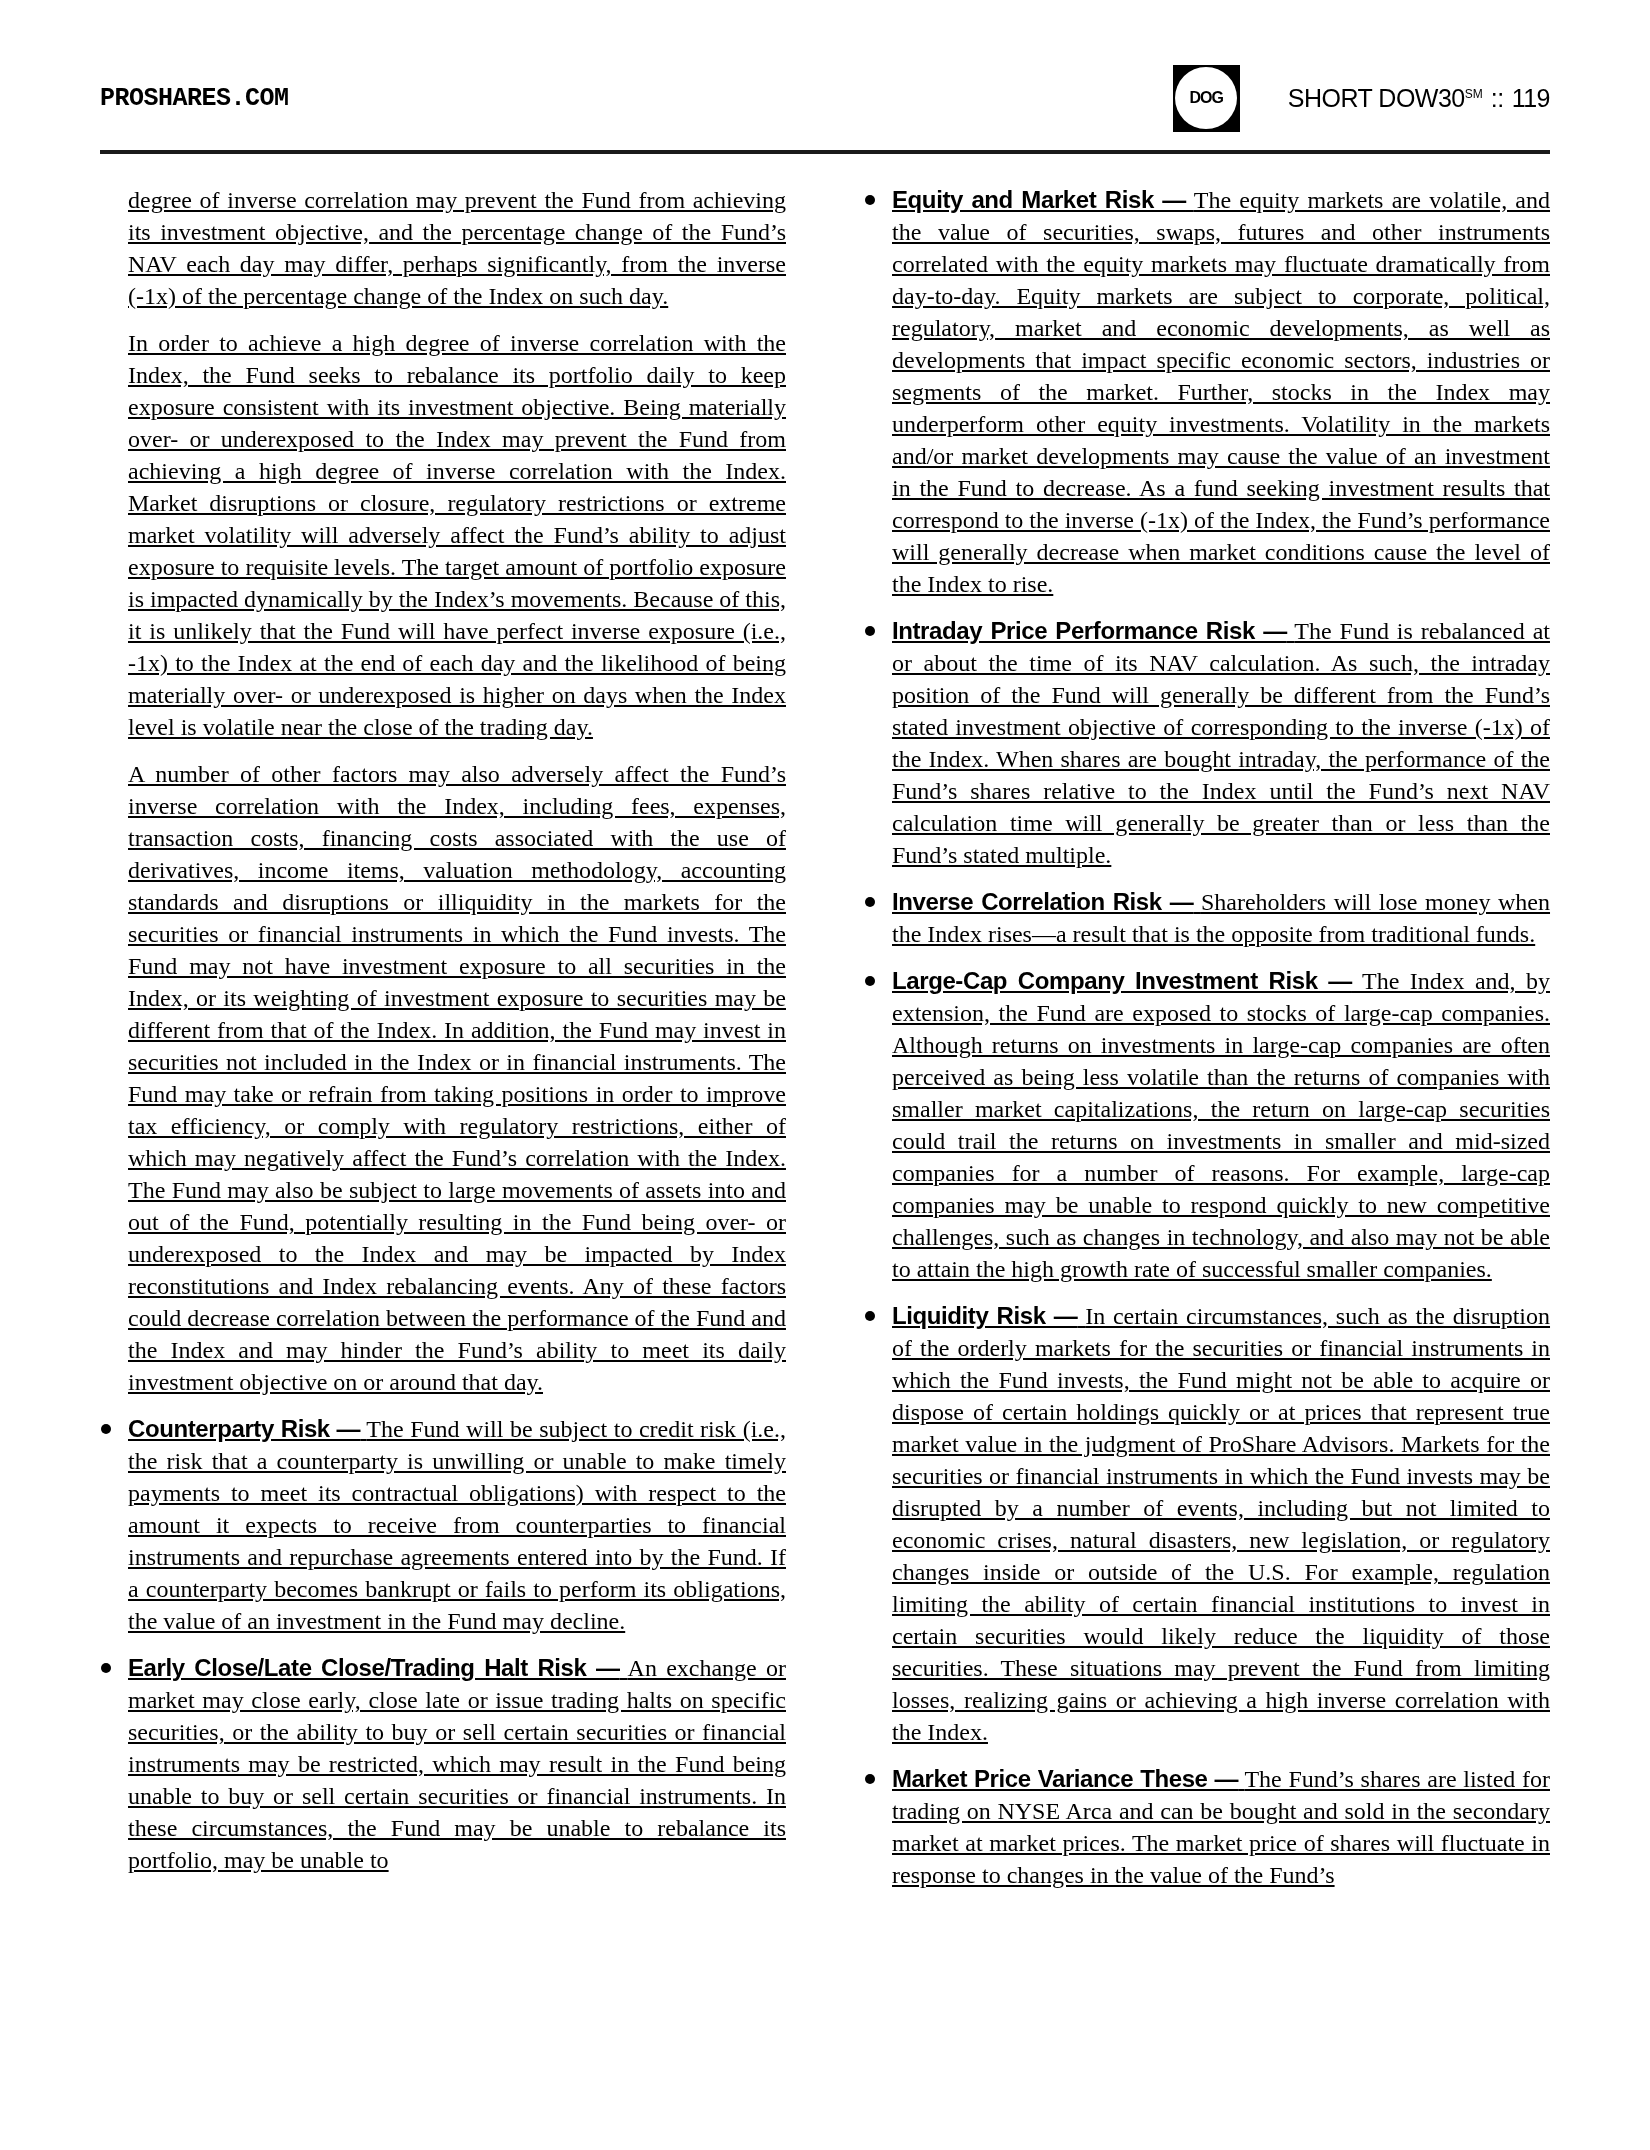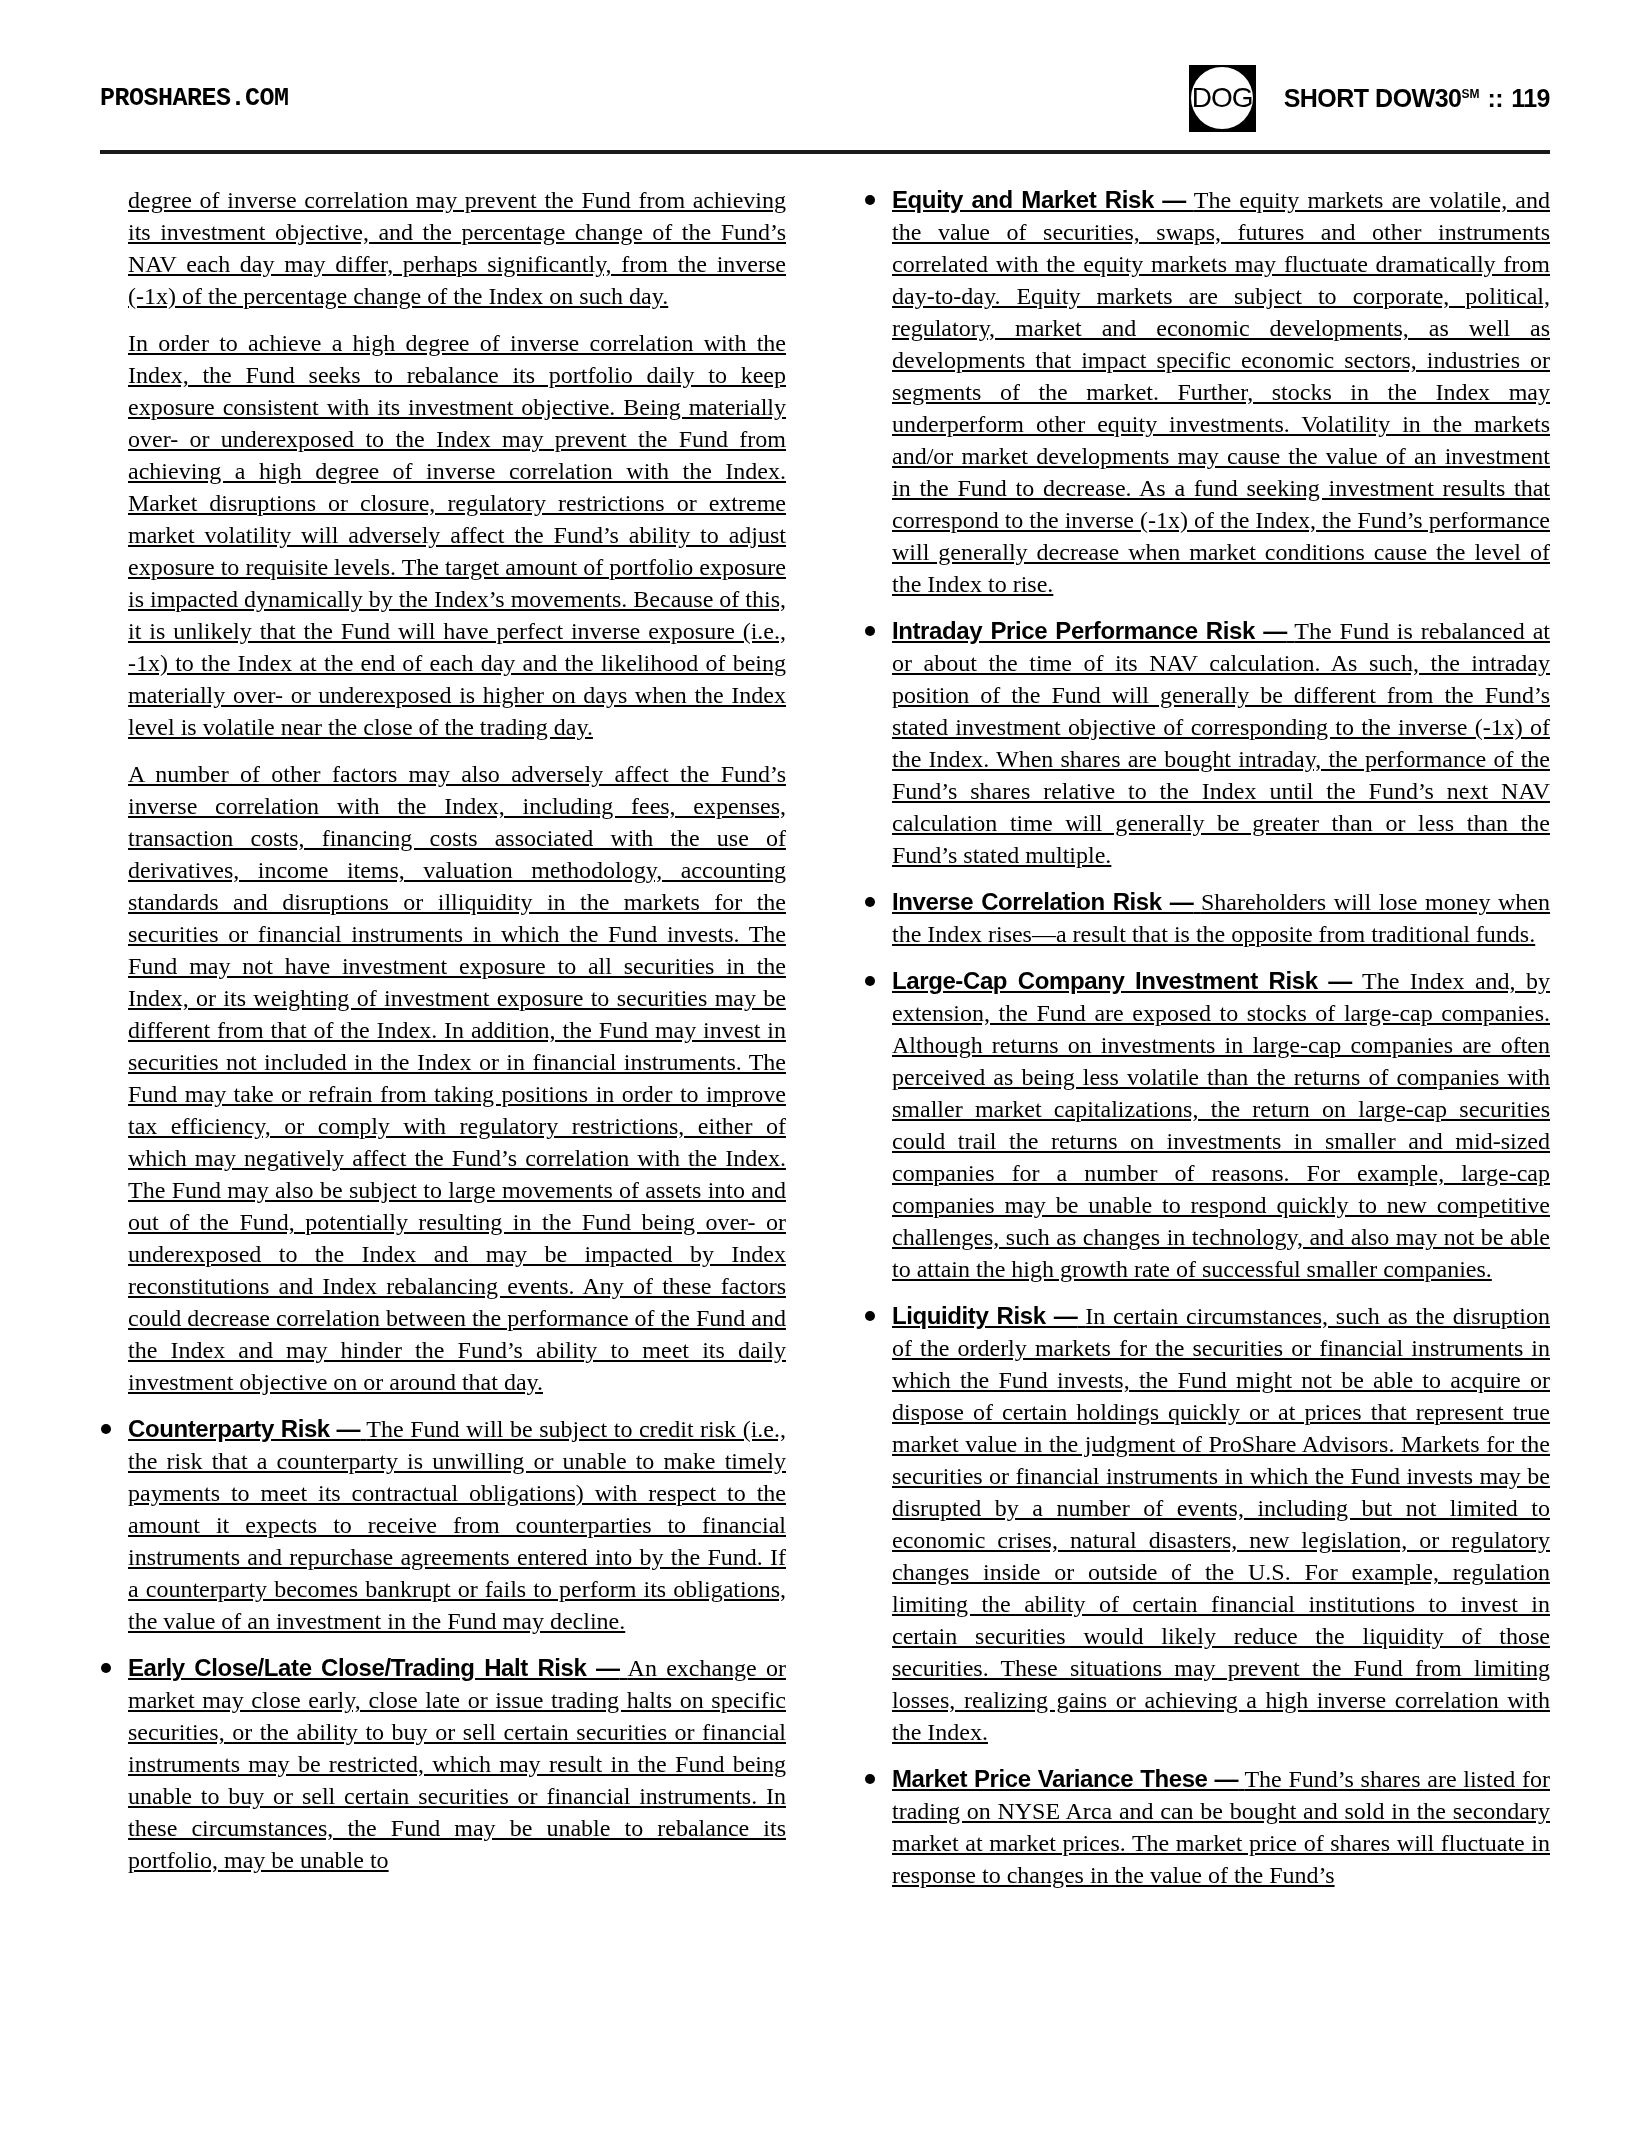--- a/index.html
+++ b/index.html
@@ -23,26 +23,27 @@
     width: 67px; height: 67px; background: #000;
     display: flex; align-items: center; justify-content: center;
     flex: 0 0 auto;
   }
   .ticker-circle {
     width: 62px; height: 62px; background: #fff; border-radius: 50%;
     display: flex; align-items: center; justify-content: center;
   }
   .ticker-circle span {
     font-family: "Liberation Sans", sans-serif;
-    font-weight: normal; font-size: 28px; letter-spacing: -1px;
+    font-weight: bold; font-size: 16px; letter-spacing: -1px;
   }
   .fund-title {
     font-family: "Liberation Sans", sans-serif;
-    font-weight: bold; font-size: 25px; letter-spacing: -0.5px;
+    font-weight: normal; font-size: 25px; letter-spacing: -0.5px;
     white-space: nowrap;
+    margin-left: 20px;
   }
   .fund-title sup { font-size: 12px; letter-spacing: 0; }
   .fund-title .sep { margin: 0 8px; }
   .rule { height: 4px; background: #1a1a1a; margin: 12px 100px 0 100px; }
   .columns { display: flex; gap: 78px; padding: 30px 100px 0 100px; text-decoration: underline; }
   .col { flex: 1 1 0; padding-left: 28px; box-sizing: border-box; min-width: 0; }
   .col p {
     margin: 0 0 15px 0;
     font-size: 24px; line-height: 32px;
     text-align: justify;

